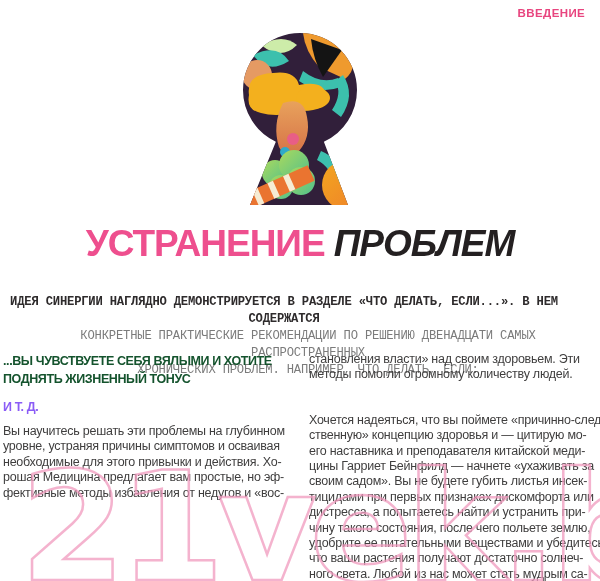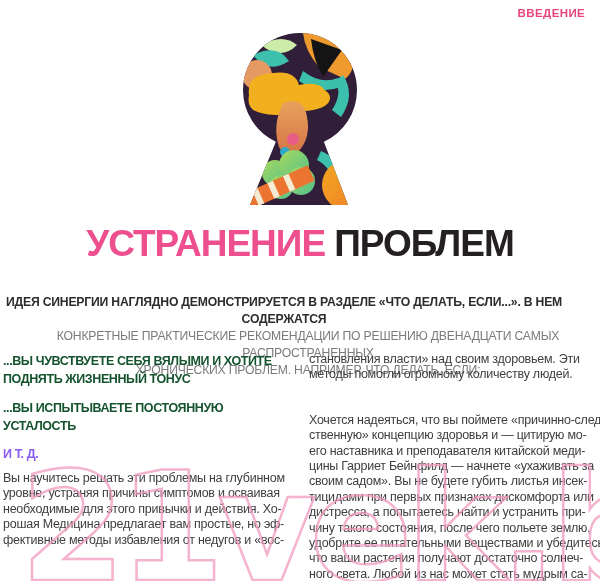--- a/index.html
+++ b/index.html
@@ -31,26 +31,27 @@
 
   
   .title{
     position:absolute;top:224px;left:0;width:600px;margin:0;
     text-align:center;
     font-size:37px;font-weight:bold;letter-spacing:-1px;
     line-height:1.1;
     white-space:nowrap;
   }
   .title .accent{color:#ee4f8e;}
-  .title .rest{color:#242021;margin-left:9px;}
+  .title .rest{color:#242021;margin-left:9px;font-style:italic;}
 
   
   .intro{
     position:absolute;top:294px;left:0;width:568px;
     text-align:center;
+    font-family:Liberation Mono, monospace;
   }
   .intro-strong{
     color:#2e2b2c;font-weight:bold;font-size:12.2px;
     letter-spacing:-.2px;line-height:17px;
   }
   .intro-gray{
     color:#7b7b7b;font-size:12.2px;letter-spacing:-.2px;line-height:17px;
     white-space:pre-line;
     margin-left:48px;
   }
@@ -158,21 +159,20 @@
 
   <div class="intro">
     <div class="intro-strong">ИДЕЯ СИНЕРГИИ НАГЛЯДНО ДЕМОНСТРИРУЕТСЯ В РАЗДЕЛЕ «ЧТО ДЕЛАТЬ, ЕСЛИ...». В НЕМ СОДЕРЖАТСЯ</div>
     <div class="intro-gray">КОНКРЕТНЫЕ ПРАКТИЧЕСКИЕ РЕКОМЕНДАЦИИ ПО РЕШЕНИЮ ДВЕНАДЦАТИ САМЫХ РАСПРОСТРАНЕННЫХ
 ХРОНИЧЕСКИХ ПРОБЛЕМ. НАПРИМЕР, ЧТО ДЕЛАТЬ, ЕСЛИ:</div>
   </div>
 
   <div class="columns">
     <div class="col-left">
       <div class="bullet-item">...ВЫ ЧУВСТВУЕТЕ СЕБЯ ВЯЛЫМИ И ХОТИТЕ ПОДНЯТЬ ЖИЗНЕННЫЙ ТОНУС</div>
-      <div class="bullet-item">...ВЫ ИСПЫТЫВАЕТЕ ПОСТОЯННУЮ УСТАЛОСТЬ</div>
       <div class="etc-item">И Т. Д.</div>
       <div class="body-text">Вы научитесь решать эти проблемы на глубинном
 уровне, устраняя причины симптомов и осваивая
 необходимые для этого привычки и действия. Хо-
 рошая Медицина предлагает вам простые, но эф-
 фективные методы избавления от недугов и «вос-</div>
     </div>
     <div class="col-right">
       <div class="body-text para1">становления власти» над своим здоровьем. Эти
 методы помогли огромному количеству людей.</div>

